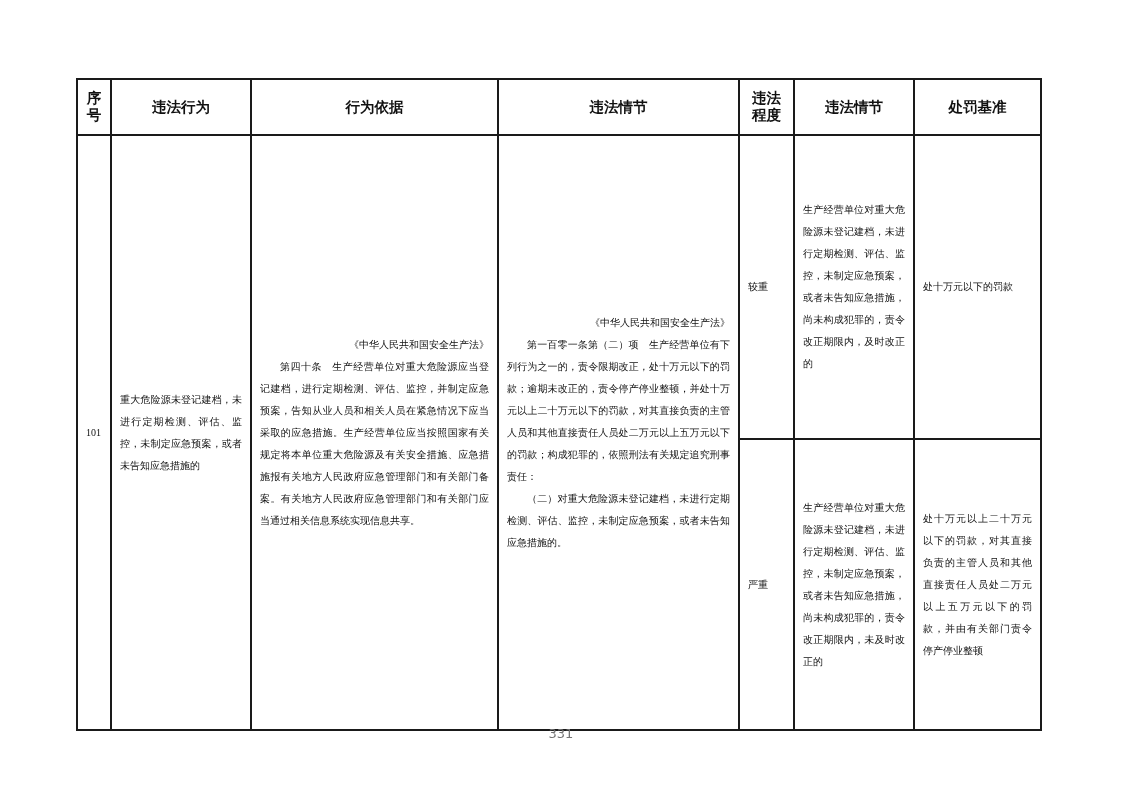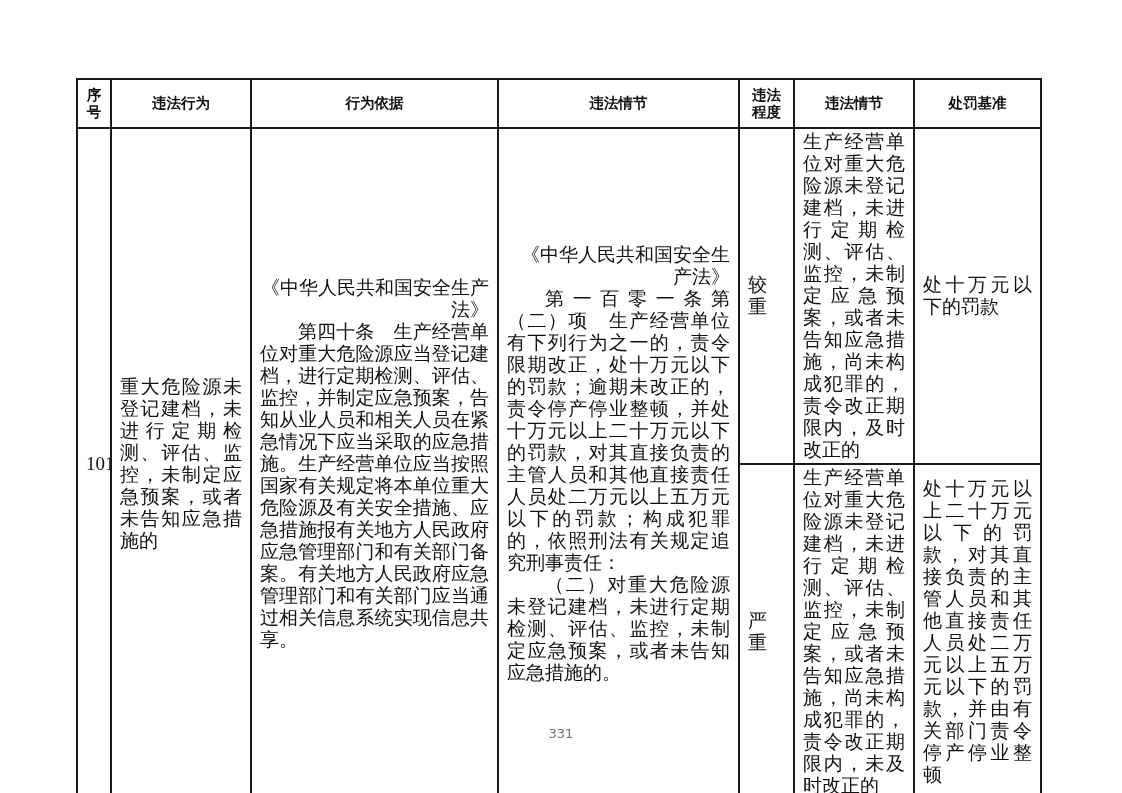--- a/index.html
+++ b/index.html
@@ -38,30 +38,30 @@
   table.penalty th {
     font-family: "Liberation Sans", "DejaVu Sans", sans-serif;
     font-weight: bold;
     font-size: 14.5px;
     line-height: 17px;
     padding: 2px 8px;
     text-align: center;
     word-break: break-all;
   }
   table.penalty td {
-    font-size: 19px;
+    font-size: 10px;
     line-height: 22px;
     padding: 2px 8px;
     text-align: justify;
     text-justify: inter-ideograph;
   }
   table.penalty td.center {
     text-align: left;
   }
-  tr.hdr { height: 49px; }
+  tr.hdr { height: 56px; }
   tr.r1  { height: 304px; }
   tr.r2  { height: 291px; }
   .law-title {
     text-align: right;
     text-indent: 0;
   }
   .law-para {
     text-indent: 2em;
   }
   .page-number {

